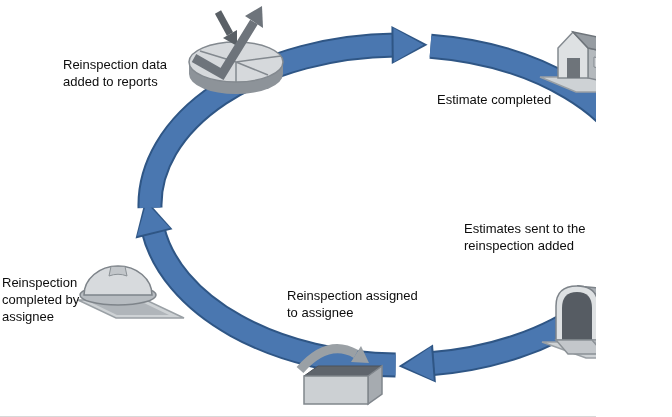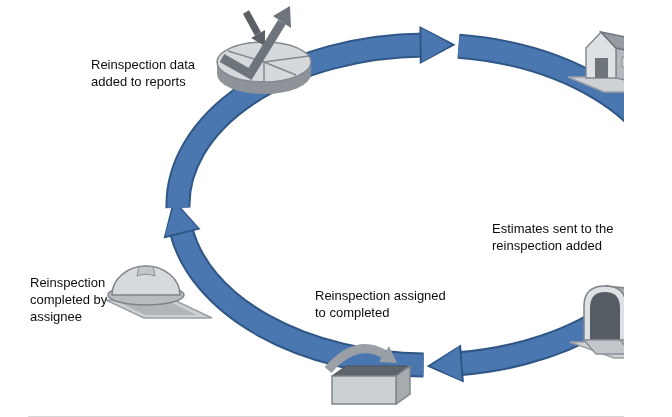--- a/index.html
+++ b/index.html
@@ -5,21 +5,20 @@
   * { box-sizing: border-box; }
   html, body { margin: 0; padding: 0; }
   body { font-family: "Liberation Sans", sans-serif; background: #ffffff; }
   .canvas {
     position: relative;
     width: 596px;
     height: 417px;
     background: #ffffff;
     overflow: hidden;
     border-bottom: 1px solid #d8d8d8;
-    margin-left: 28px;
   }
   .ring {
     position: absolute;
     left: 0; top: 0;
     width: 672px; height: 417px;
   }
   .icon { position: absolute; }
   .stage-label {
     position: absolute;
     font-size: 13px;
@@ -92,20 +91,21 @@
   <svg class="icon" style="left:66px; top:234px; width:130px; height:100px" viewBox="0 0 130 100">
     <polygon points="12,66 80,66 118,84 50,84" fill="#ced2d5" stroke="#9aa0a5" stroke-width="1.5"></polygon>
     <polygon points="26,69 78,69 103,81 51,81" fill="#b0b5ba"></polygon>
     <ellipse cx="52" cy="61" rx="38" ry="10" fill="#b7bcc1" stroke="#7e848a" stroke-width="1.5"></ellipse>
     <path d="M 18 61 A 34 29 0 0 1 86 61 Z" fill="#d7dadd" stroke="#7e848a" stroke-width="1.5"></path>
     <path d="M 45 32.5 L 59 32.5 L 61 42 Q 52 38.5 43 42 Z" fill="#c2c6ca" stroke="#8b9196" stroke-width="1"></path>
   </svg>
 
   <div class="stage-label" style="left:63px; top:57px; width:120px">Reinspection data added to reports</div>
 
+  <div class="stage-label nowrap" style="left:437px; top:92px">Estimate completed</div>
 
   <div class="stage-label" style="left:464px; top:221px; width:150px">Estimates sent to the reinspection added</div>
 
-  <div class="stage-label" style="left:287px; top:288px; width:145px">Reinspection assigned to completed</div>
+  <div class="stage-label" style="left:287px; top:288px; width:145px">Reinspection assigned to assignee</div>
 
   <div class="stage-label" style="left:2px; top:275px; width:104px">Reinspection completed by assignee</div>
 
 </div>
 
 </body></html>

